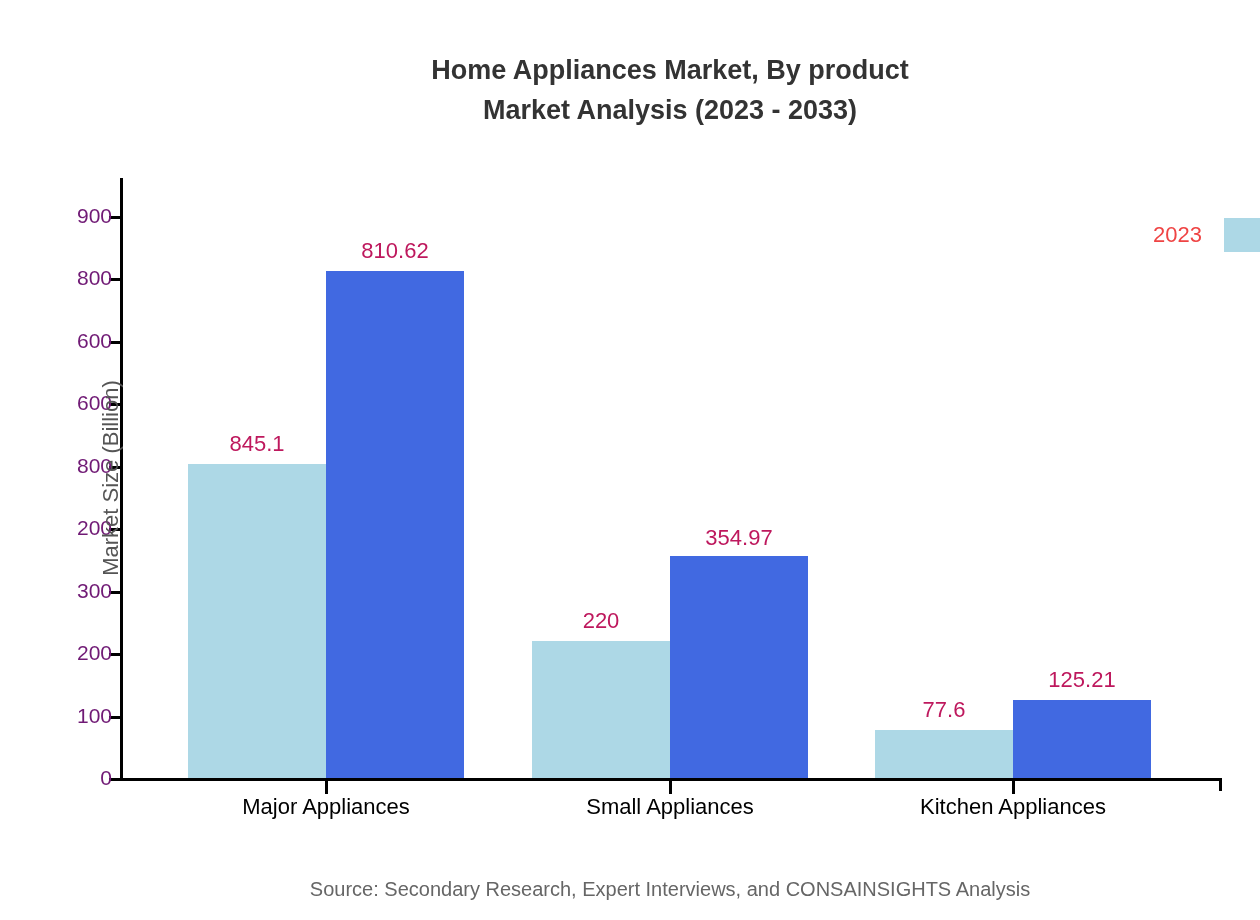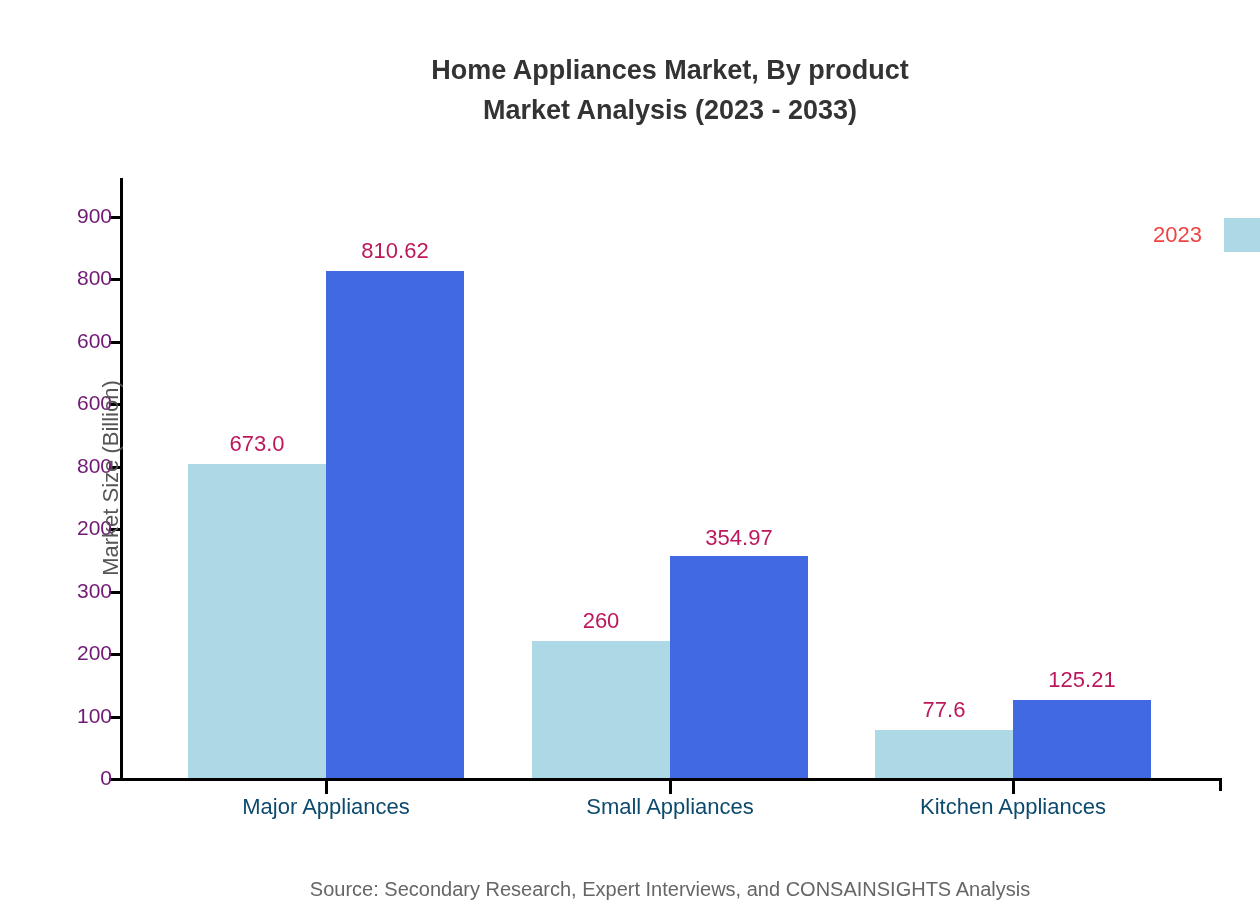--- a/index.html
+++ b/index.html
@@ -101,21 +101,21 @@
     position: absolute;
     top: 603px;
     width: 3px;
     height: 13px;
     background: #000000;
   }
   .xtick-label {
     position: absolute;
     top: 616px;
     font-size: 22px;
-    color: #0c4a6e;
+    color: #000000;
     white-space: nowrap;
     text-align: center;
     transform: translateX(-50%);
   }
 
   
   .bar {
     position: absolute;
     bottom: 3px;
   }
@@ -238,25 +238,25 @@
     <div id="xticks-host">
         <div class="xtick" style="left: 205px;"></div>
         <div class="xtick-label" style="left: 206px;">Major Appliances</div>
         <div class="xtick" style="left: 549px;"></div>
         <div class="xtick-label" style="left: 550px;">Small Appliances</div>
         <div class="xtick" style="left: 892px;"></div>
         <div class="xtick-label" style="left: 893px;">Kitchen Appliances</div>
       </div>
     <div id="bars-host">
         <div class="bar" style="left: 68px; width: 138px; height: 314px; background: rgb(173, 216, 230);"></div>
-        <div class="bar-value" style="left: 137px; top: 253px;">673.0</div>
+        <div class="bar-value" style="left: 137px; top: 253px;">845.1</div>
         <div class="bar" style="left: 206px; width: 138px; height: 506.637px; background: rgb(65, 105, 225);"></div>
         <div class="bar-value" style="left: 275px; top: 60.3625px;">810.62</div>
         <div class="bar" style="left: 412px; width: 138px; height: 137.5px; background: rgb(173, 216, 230);"></div>
-        <div class="bar-value" style="left: 481px; top: 429.5px;">260</div>
+        <div class="bar-value" style="left: 481px; top: 429.5px;">220</div>
         <div class="bar" style="left: 550px; width: 138px; height: 221.856px; background: rgb(65, 105, 225);"></div>
         <div class="bar-value" style="left: 619px; top: 347px;">354.97</div>
         <div class="bar" style="left: 755px; width: 138px; height: 48.5px; background: rgb(173, 216, 230);"></div>
         <div class="bar-value" style="left: 824px; top: 518.5px;">77.6</div>
         <div class="bar" style="left: 893px; width: 138px; height: 78.2562px; background: rgb(65, 105, 225);"></div>
         <div class="bar-value" style="left: 962px; top: 488.744px;">125.21</div>
       </div>
 
     <div class="ylabel">Market Size (Billion)</div>
   </div>

